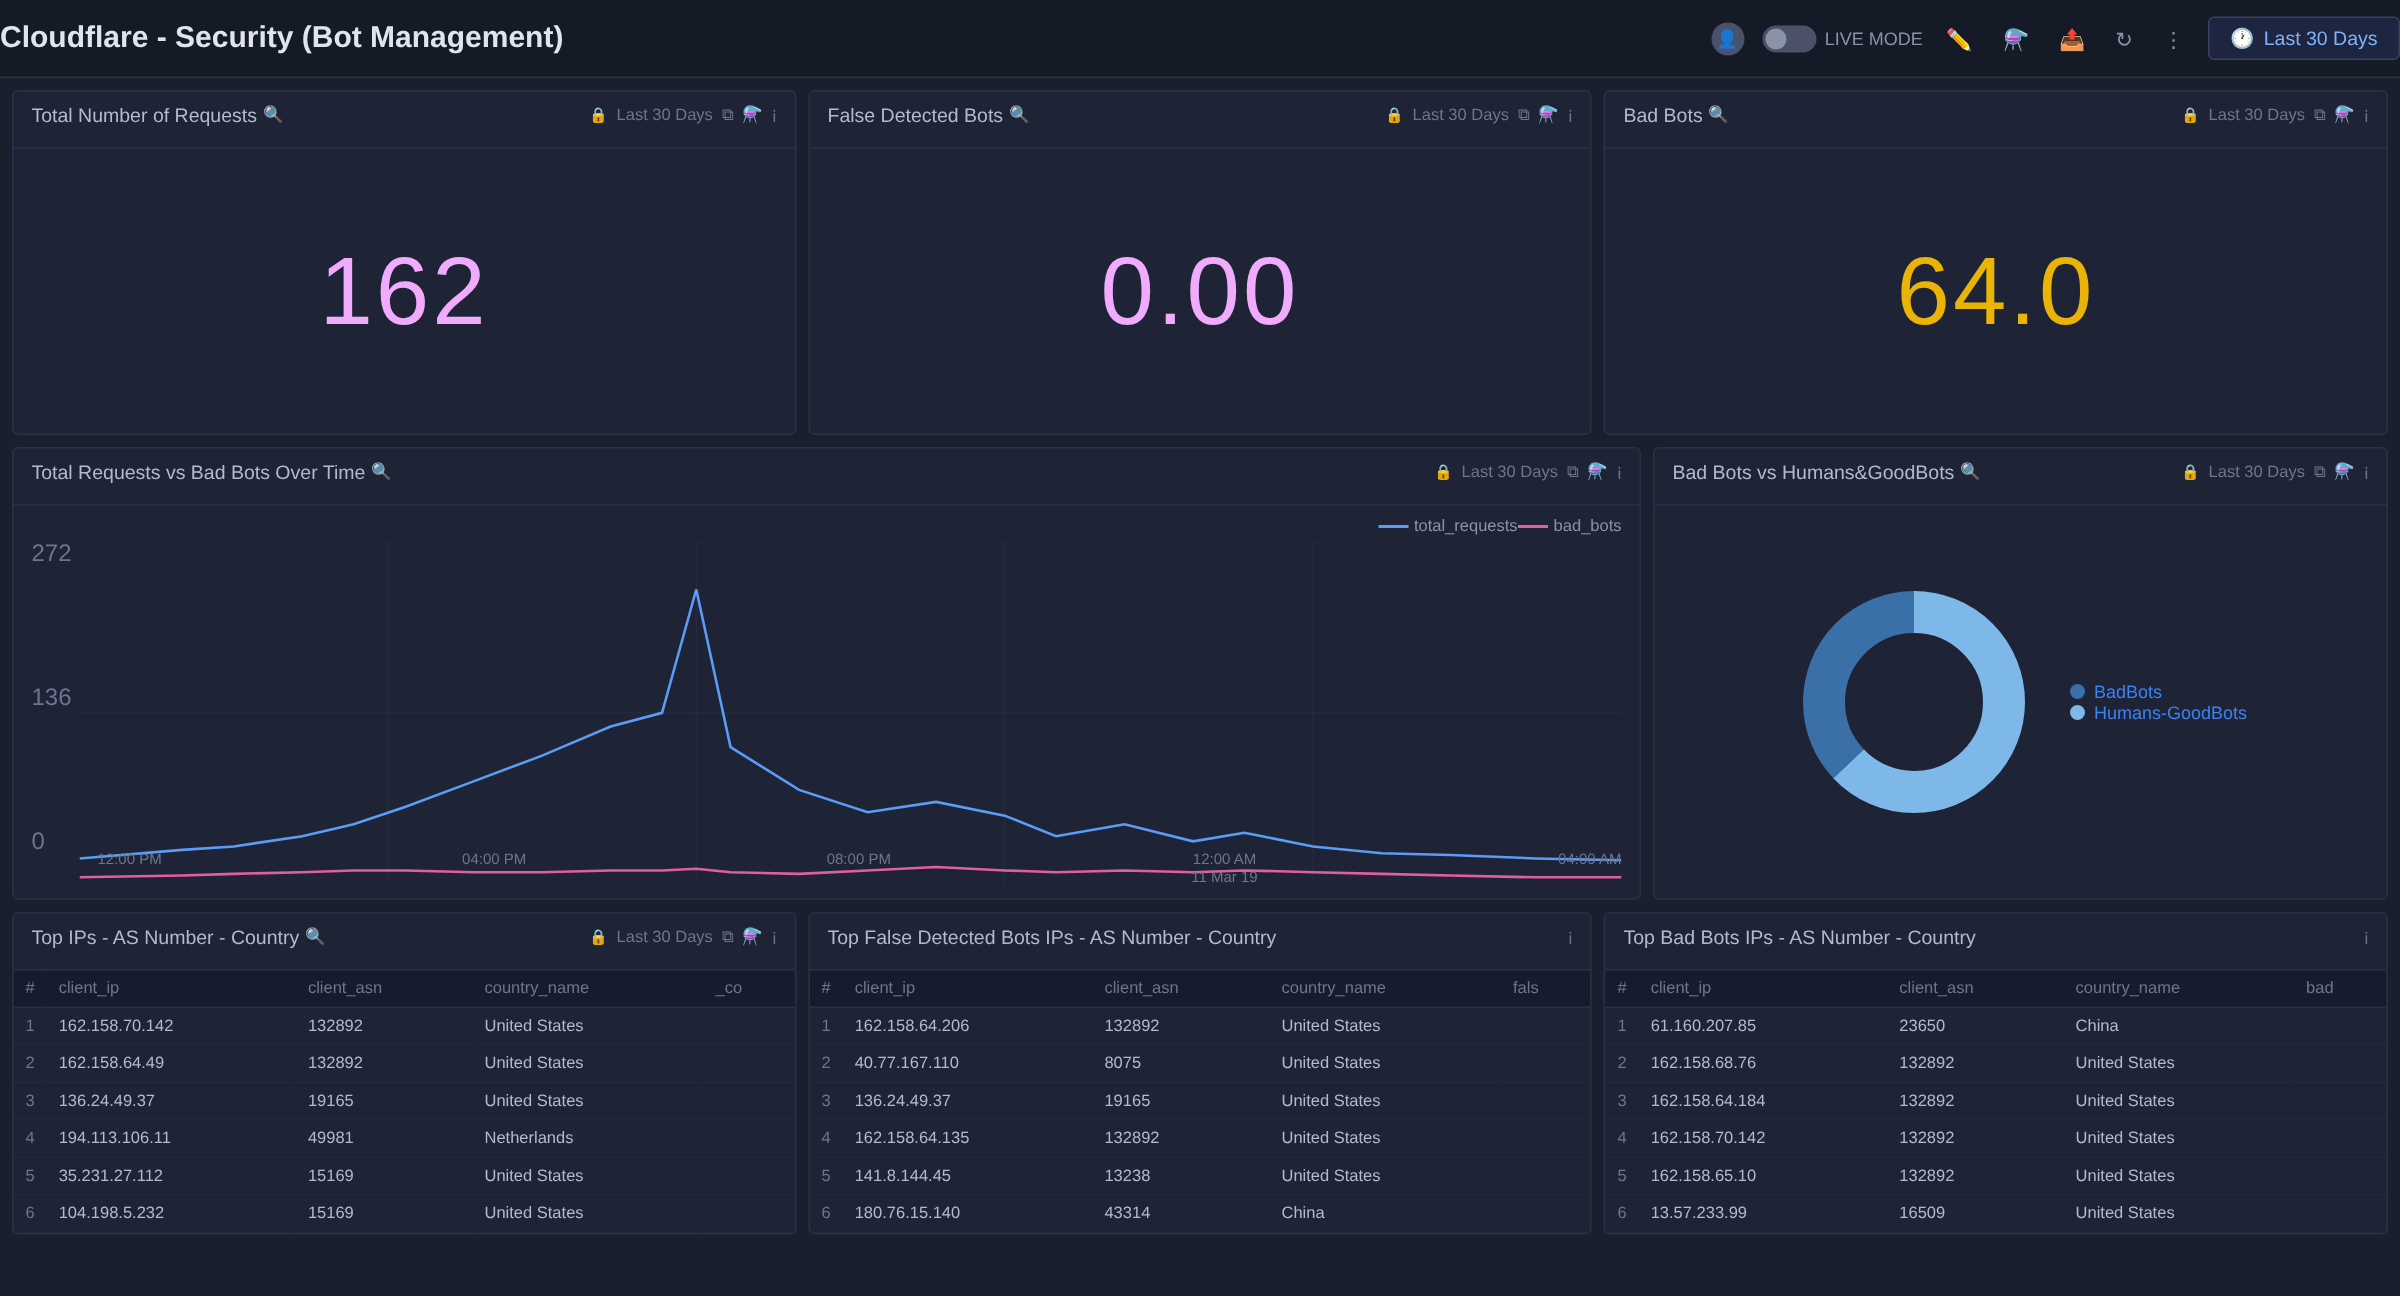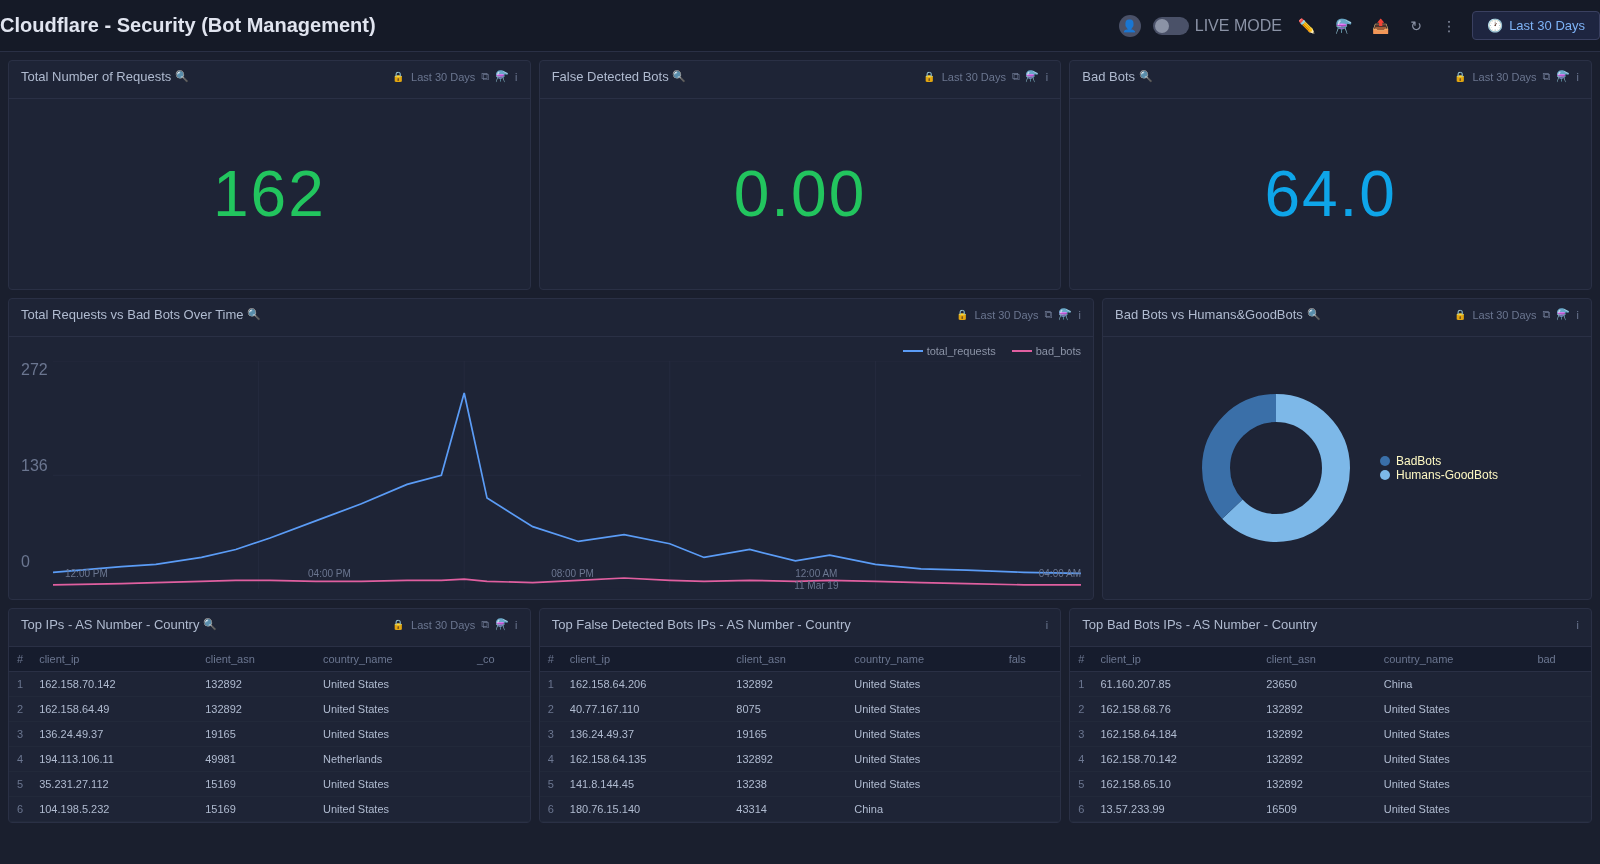--- a/index.html
+++ b/index.html
@@ -30,21 +30,21 @@
     }
     .header-controls {
       display: flex;
       align-items: center;
       gap: 12px;
     }
     .live-mode-toggle {
       display: flex;
       align-items: center;
       gap: 6px;
-      font-size: 16px;
+      font-size: 12px;
       color: #8b93a6;
     }
     .toggle-switch {
       width: 36px;
       height: 18px;
       background: #4a5168;
       border-radius: 9px;
       position: relative;
       cursor: pointer;
     }
@@ -148,36 +148,36 @@
       flex: 1;
       display: flex;
       align-items: center;
       justify-content: center;
     }
 
     
     .big-number {
       font-size: 64px;
       font-weight: 300;
-      color: #22c55e;
+      color: #f0abfc;
       letter-spacing: 2px;
     }
-    .big-number.purple { color: #0ea5e9; }
+    .big-number.purple { color: #eab308; }
 
     
     .chart-body {
       flex: 1;
       padding: 8px 12px;
       display: flex;
       flex-direction: column;
       position: relative;
     }
     .chart-legend {
       display: flex;
-      gap: 16px;
+      gap: 0;
       font-size: 11px;
       color: #8b93a6;
       justify-content: flex-end;
       margin-bottom: 4px;
     }
     .legend-item {
       display: flex;
       align-items: center;
       gap: 4px;
     }
@@ -237,21 +237,21 @@
       align-items: center;
       justify-content: center;
       gap: 24px;
       padding: 8px;
     }
     .donut-legend {
       display: flex;
       flex-direction: column;
       gap: 0;
       font-size: 12px;
-      color: #fef9c3;
+      color: #3b82f6;
     }
     .donut-legend-item {
       display: flex;
       align-items: center;
       gap: 6px;
     }
     .donut-legend-dot {
       width: 10px;
       height: 10px;
       border-radius: 50%;

